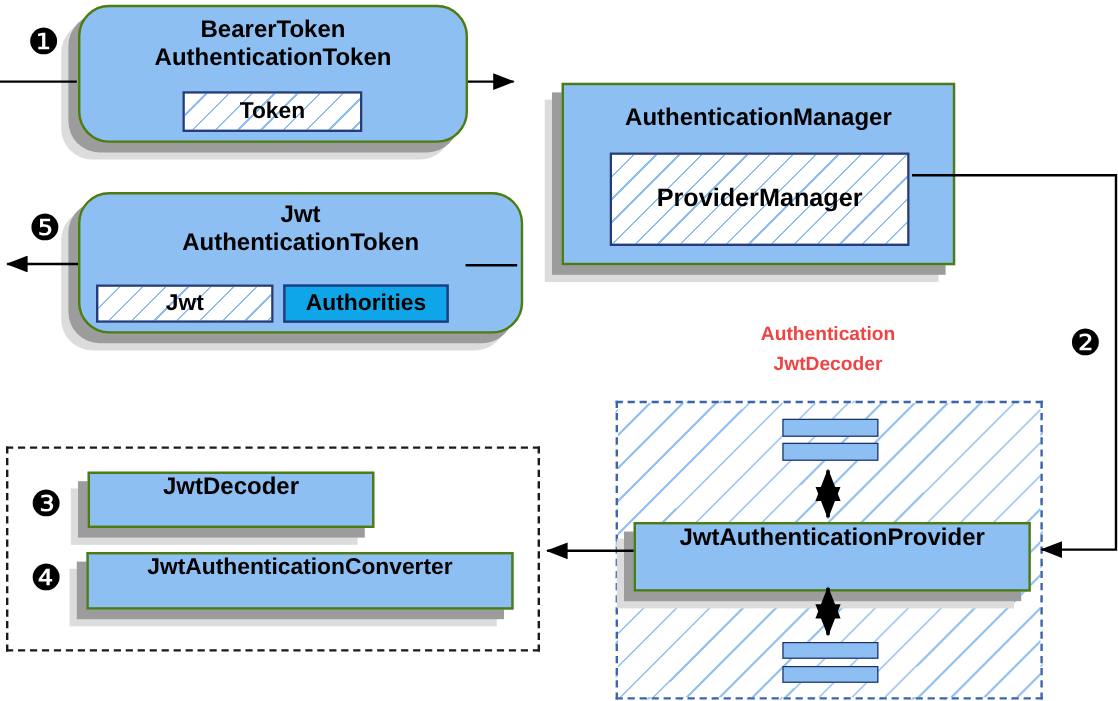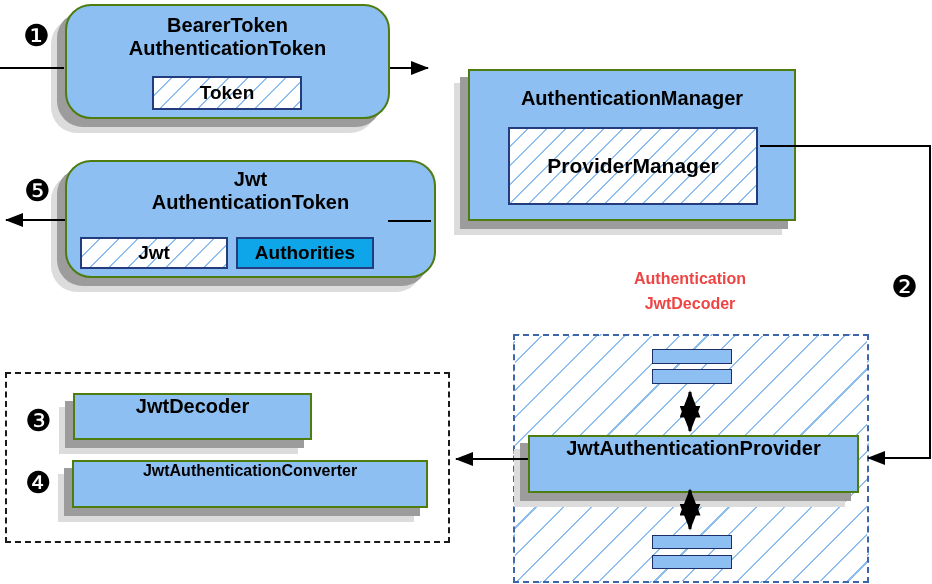--- a/index.html
+++ b/index.html
@@ -162,21 +162,21 @@
 
   <div class="bar" style="left:652px; top:535px; width:80px; height:14px;"></div>
   <div class="bar" style="left:652px; top:555px; width:80px; height:14px;"></div>
 
   <div class="dashed-black" style="left:5px; top:372px; width:445px; height:171px;"></div>
 
   <div class="box shadowed center-text" style="left:73px; top:393px; width:239px; height:47px; font-size:20px;">
     <span>JwtDecoder</span>
   </div>
 
-  <div class="box shadowed center-text" style="left:72px; top:460px; width:356px; height:48px; font-size:16px;">
+  <div class="box shadowed center-text" style="left:72px; top:460px; width:356px; height:48px; font-size:19px;">
     <span>JwtAuthenticationConverter</span>
   </div>
 
   <svg class="wires" width="932" height="584" viewBox="0 0 932 584">
     <defs>
       <marker id="ah" markerWidth="9.5" markerHeight="7" refX="8.5" refY="3.5" orient="auto-start-reverse">
         <path d="M0,0 L9,3.5 L0,7 Z" fill="#000"></path>
       </marker>
     </defs>
 

